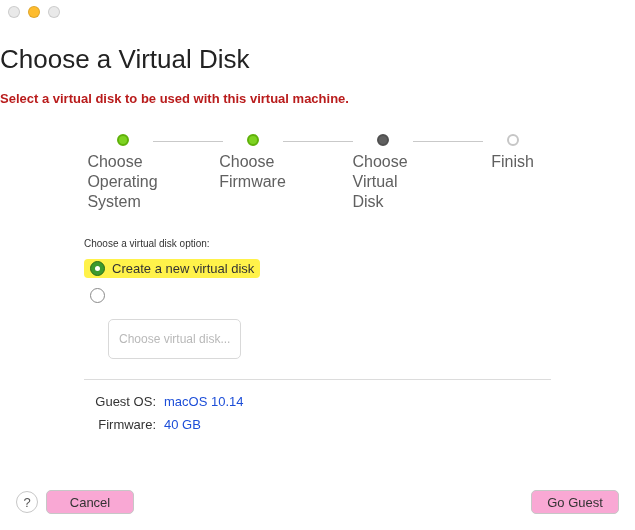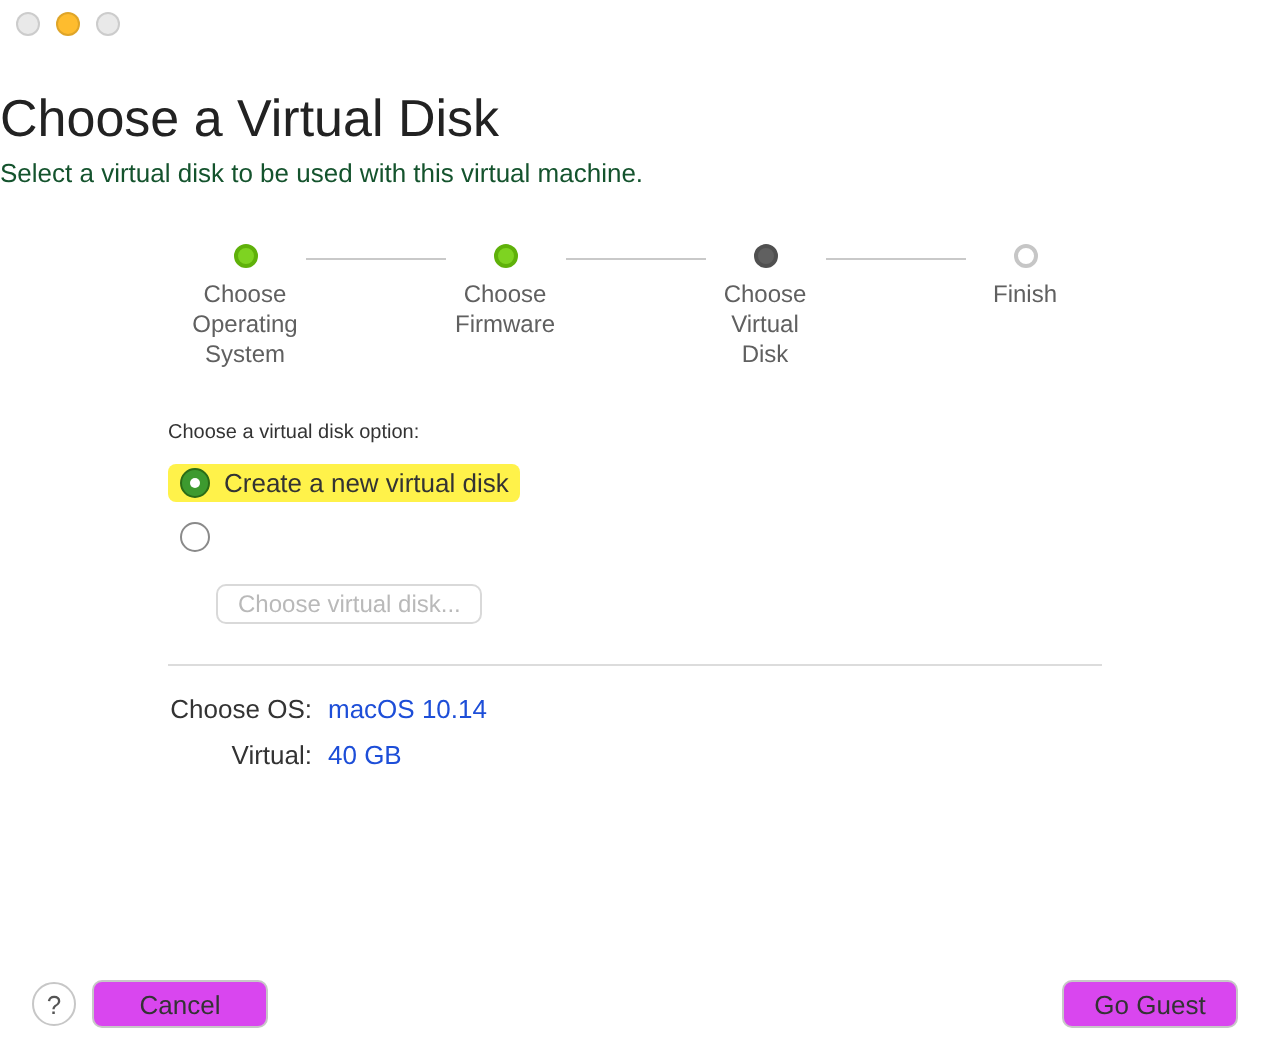--- a/index.html
+++ b/index.html
@@ -32,22 +32,23 @@
       text-align: left;
       padding-top: 20px;
     }
     .page-title {
       font-size: 26px;
       font-weight: 500;
       color: #222;
     }
     .page-subtitle {
       font-size: 13px;
-      color: #14532d;
-      margin-top: 4px;
+      color: #b91c1c;
+      margin-top: 16px;
+      font-weight: bold;
     }
 
     .stepper {
       display: flex;
       align-items: flex-start;
       justify-content: center;
       margin: 28px auto 0 auto;
       width: 450px;
     }
     .step {
@@ -74,23 +75,22 @@
     }
     .step-connector {
       flex: 1;
       height: 1px;
       background: #c9c9c9;
       margin-top: 7px;
       position: relative;
       z-index: 1;
     }
     .step-label {
-      font-size: 12px;
+      font-size: 16px;
       color: #606060;
-      text-align: center;
       margin-top: 6px;
       line-height: 1.25;
     }
 
     .option-section {
       margin: 26px 0 0 84px;
     }
     .option-prompt {
       font-size: 10px;
       color: #333;
@@ -127,21 +127,21 @@
       color: #333;
     }
     .choose-disk-btn {
       margin-top: 6px;
       margin-left: 24px;
       font-size: 12px;
       color: #b9b9b9;
       background: #fff;
       border: 1px solid #d9d9d9;
       border-radius: 5px;
-      padding: 2px 10px;
+      padding: 12px 10px;
       cursor: default;
     }
 
     .hr {
       height: 1px;
       background: #dcdcdc;
       margin: 20px 84px 0 84px;
     }
 
     .summary {
@@ -179,21 +179,21 @@
       font-size: 13px;
       color: #555;
       display:flex;align-items:center;justify-content:center;
       cursor: pointer;
     }
     .btn {
       min-width: 88px;
       height: 24px;
       border-radius: 5px;
       border: 1px solid #c7c7c7;
-      background: #d946ef;
+      background: #f9a8d4;
       font-size: 13px;
       color: #333;
       cursor: pointer;
     }
     .btn.primary {
       background: linear-gradient(#3b8cff, #1f6ef5);
       border-color: #1e62d6;
       color: #fff;
       font-weight: 400;
     }
@@ -253,25 +253,25 @@
     <div class="radio-outer"></div>
   </div>
 
   <button class="choose-disk-btn" disabled="">Choose virtual disk...</button>
 </div>
 
 <div class="hr"></div>
 
 <div class="summary">
   <div class="summary-row">
-    <div class="summary-key">Choose OS:</div>
+    <div class="summary-key">Guest OS:</div>
     <div class="summary-val">macOS 10.14</div>
   </div>
   <div class="summary-row">
-    <div class="summary-key">Virtual:</div>
+    <div class="summary-key">Firmware:</div>
     <div class="summary-val">40 GB</div>
   </div>
 </div>
 
 <div class="bottom-bar">
   <div class="help-btn">
     <span>?</span>
   </div>
   <button class="btn">Cancel</button>
   <div class="spacer"></div>

